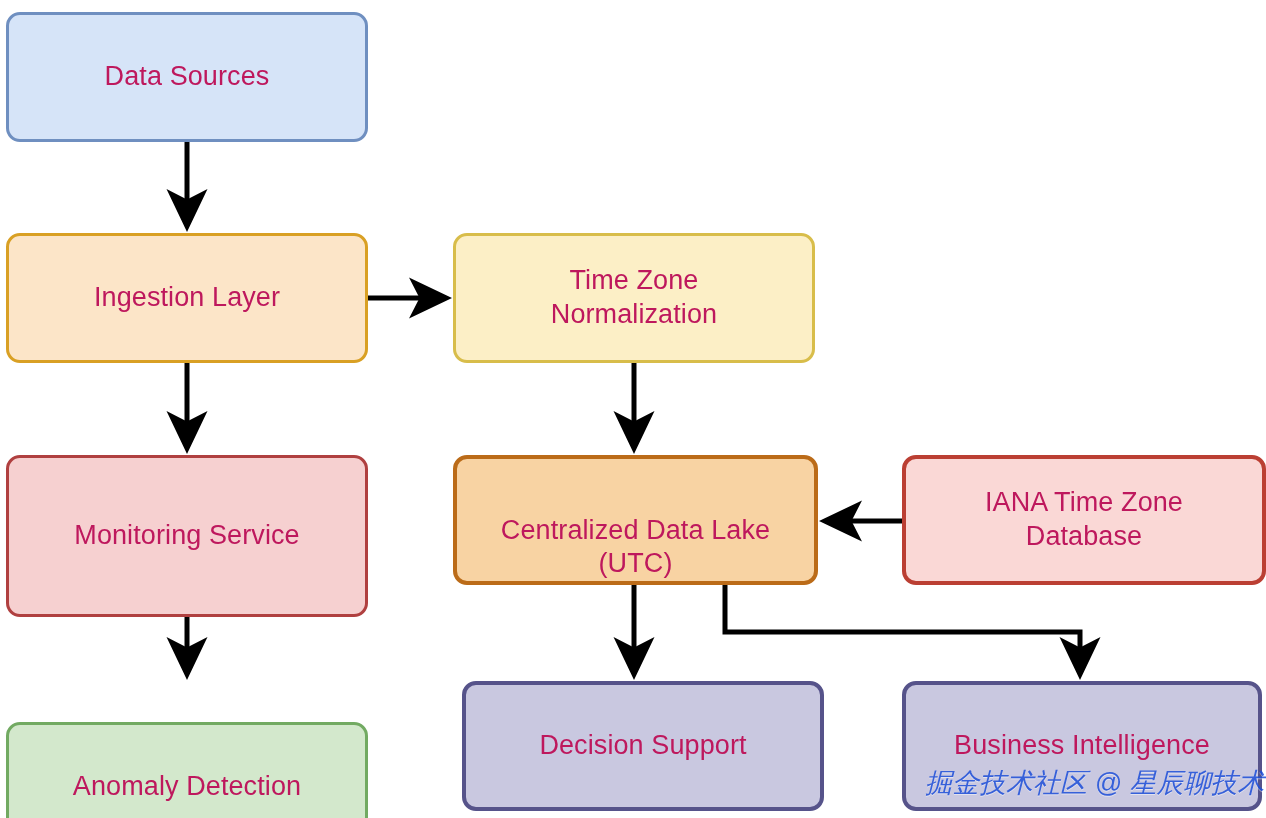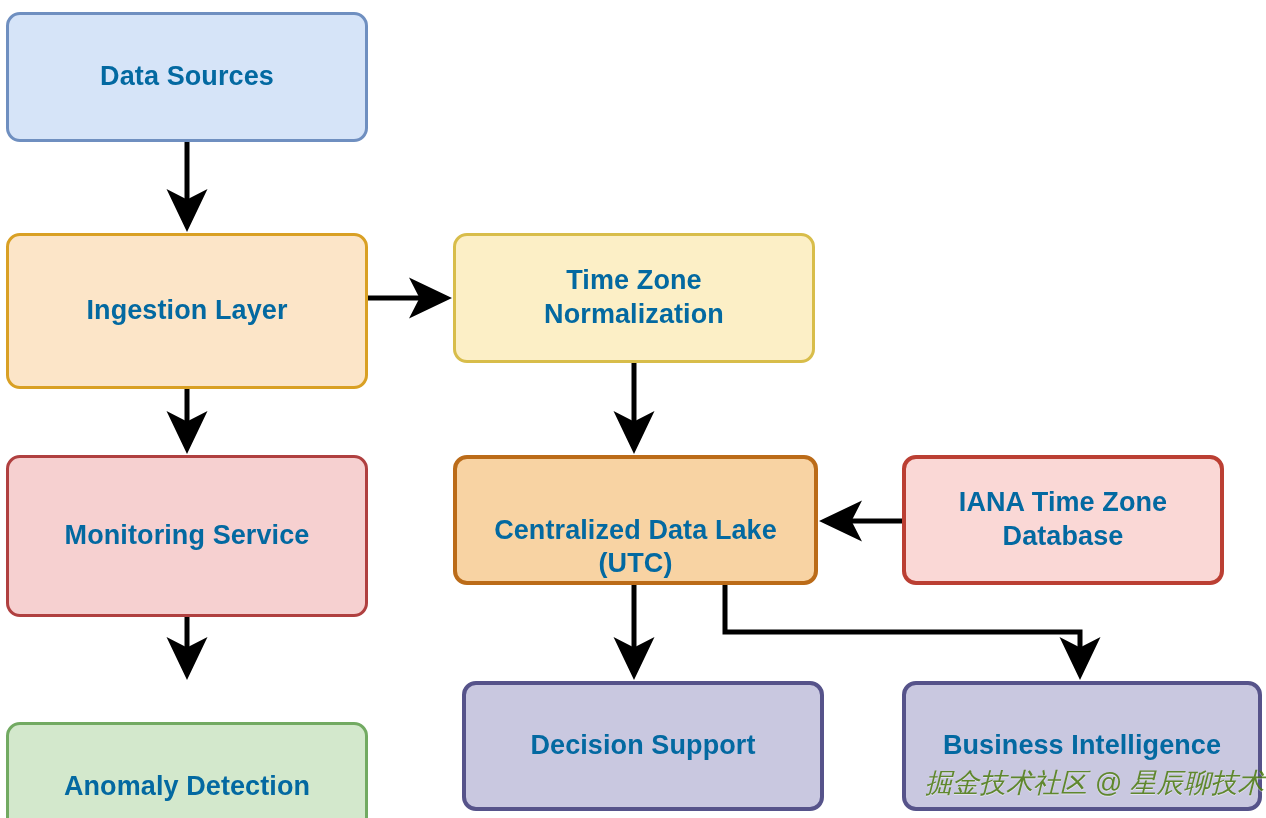--- a/index.html
+++ b/index.html
@@ -22,24 +22,24 @@
     box-sizing: border-box;
     border-radius: 14px;
     border-style: solid;
     display: flex;
     align-items: center;
     justify-content: center;
     text-align: center;
     z-index: 2;
   }
   .node .label {
-    font-weight: bold;
+    font-weight: normal;
     font-size: 27px;
     line-height: 1.25;
-    color: #0369a1;
+    color: #be185d;
     letter-spacing: 0.1px;
     padding: 0 10px;
     white-space: pre-line;
   }
   
   .fill-blue   { background: #d6e4f8; border-color: #6f8fc0; border-width: 3px; }
   .fill-orange { background: #fce5c8; border-color: #d9a024; border-width: 3px; }
   .fill-yellow { background: #fcefc6; border-color: #d8bd4a; border-width: 3px; }
   .fill-peach  { background: #f8d3a3; border-color: #bb6b18; border-width: 4px; align-items: flex-end; }
   .fill-pink   { background: #f6d0d0; border-color: #b04040; border-width: 3px; }
@@ -51,21 +51,21 @@
     position: absolute;
     left: 0;
     top: 0;
     width: 1266px;
     height: 818px;
     z-index: 1;
   }
   .watermark {
     position: absolute;
     z-index: 5;
-    color: #4d7c0f;
+    color: #1d4ed8;
     opacity: 0.85;
     font-size: 27px;
     font-style: italic;
     font-weight: normal;
     white-space: nowrap;
     pointer-events: none;
     text-shadow: 0 1px 0 rgba(255,255,255,0.55);
   }
 </style>
 </head>
@@ -110,39 +110,39 @@
 
     <g>
       <path d="M725,585 L725,632 L1080,632 L1080,674" fill="none" stroke="#000000" stroke-width="5" stroke-linejoin="miter" marker-end="url(#arrowhead)"></path>
     </g>
   </svg>
 
   <div class="node fill-blue" style="left:6px; top:12px; width:362px; height:130px;">
     <span class="label">Data Sources</span>
   </div>
 
-  <div class="node fill-orange" style="left:6px; top:233px; width:362px; height:156px;">
+  <div class="node fill-orange" style="left:6px; top:233px; width:362px; height:130px;">
     <span class="label">Ingestion Layer</span>
   </div>
 
   <div class="node fill-yellow" style="left:453px; top:233px; width:362px; height:130px;">
     <span class="label">Time Zone
 Normalization</span>
   </div>
 
   <div class="node fill-pink" style="left:6px; top:455px; width:362px; height:162px;">
     <span class="label">Monitoring Service</span>
   </div>
 
   <div class="node fill-peach" style="left:453px; top:455px; width:365px; height:130px;">
     <span class="label">Centralized Data Lake
 (UTC)</span>
   </div>
 
-  <div class="node fill-pink2" style="left:902px; top:455px; width:322px; height:130px;">
+  <div class="node fill-pink2" style="left:902px; top:455px; width:364px; height:130px;">
     <span class="label">IANA Time Zone
 Database</span>
   </div>
 
   <div class="node fill-green" style="left:6px; top:681px; width:362px; height:130px;margin-top:41px;">
     <span class="label">Anomaly Detection</span>
   </div>
 
   <div class="node fill-purple" style="left:462px; top:681px; width:362px; height:130px;">
     <span class="label">Decision Support</span>

